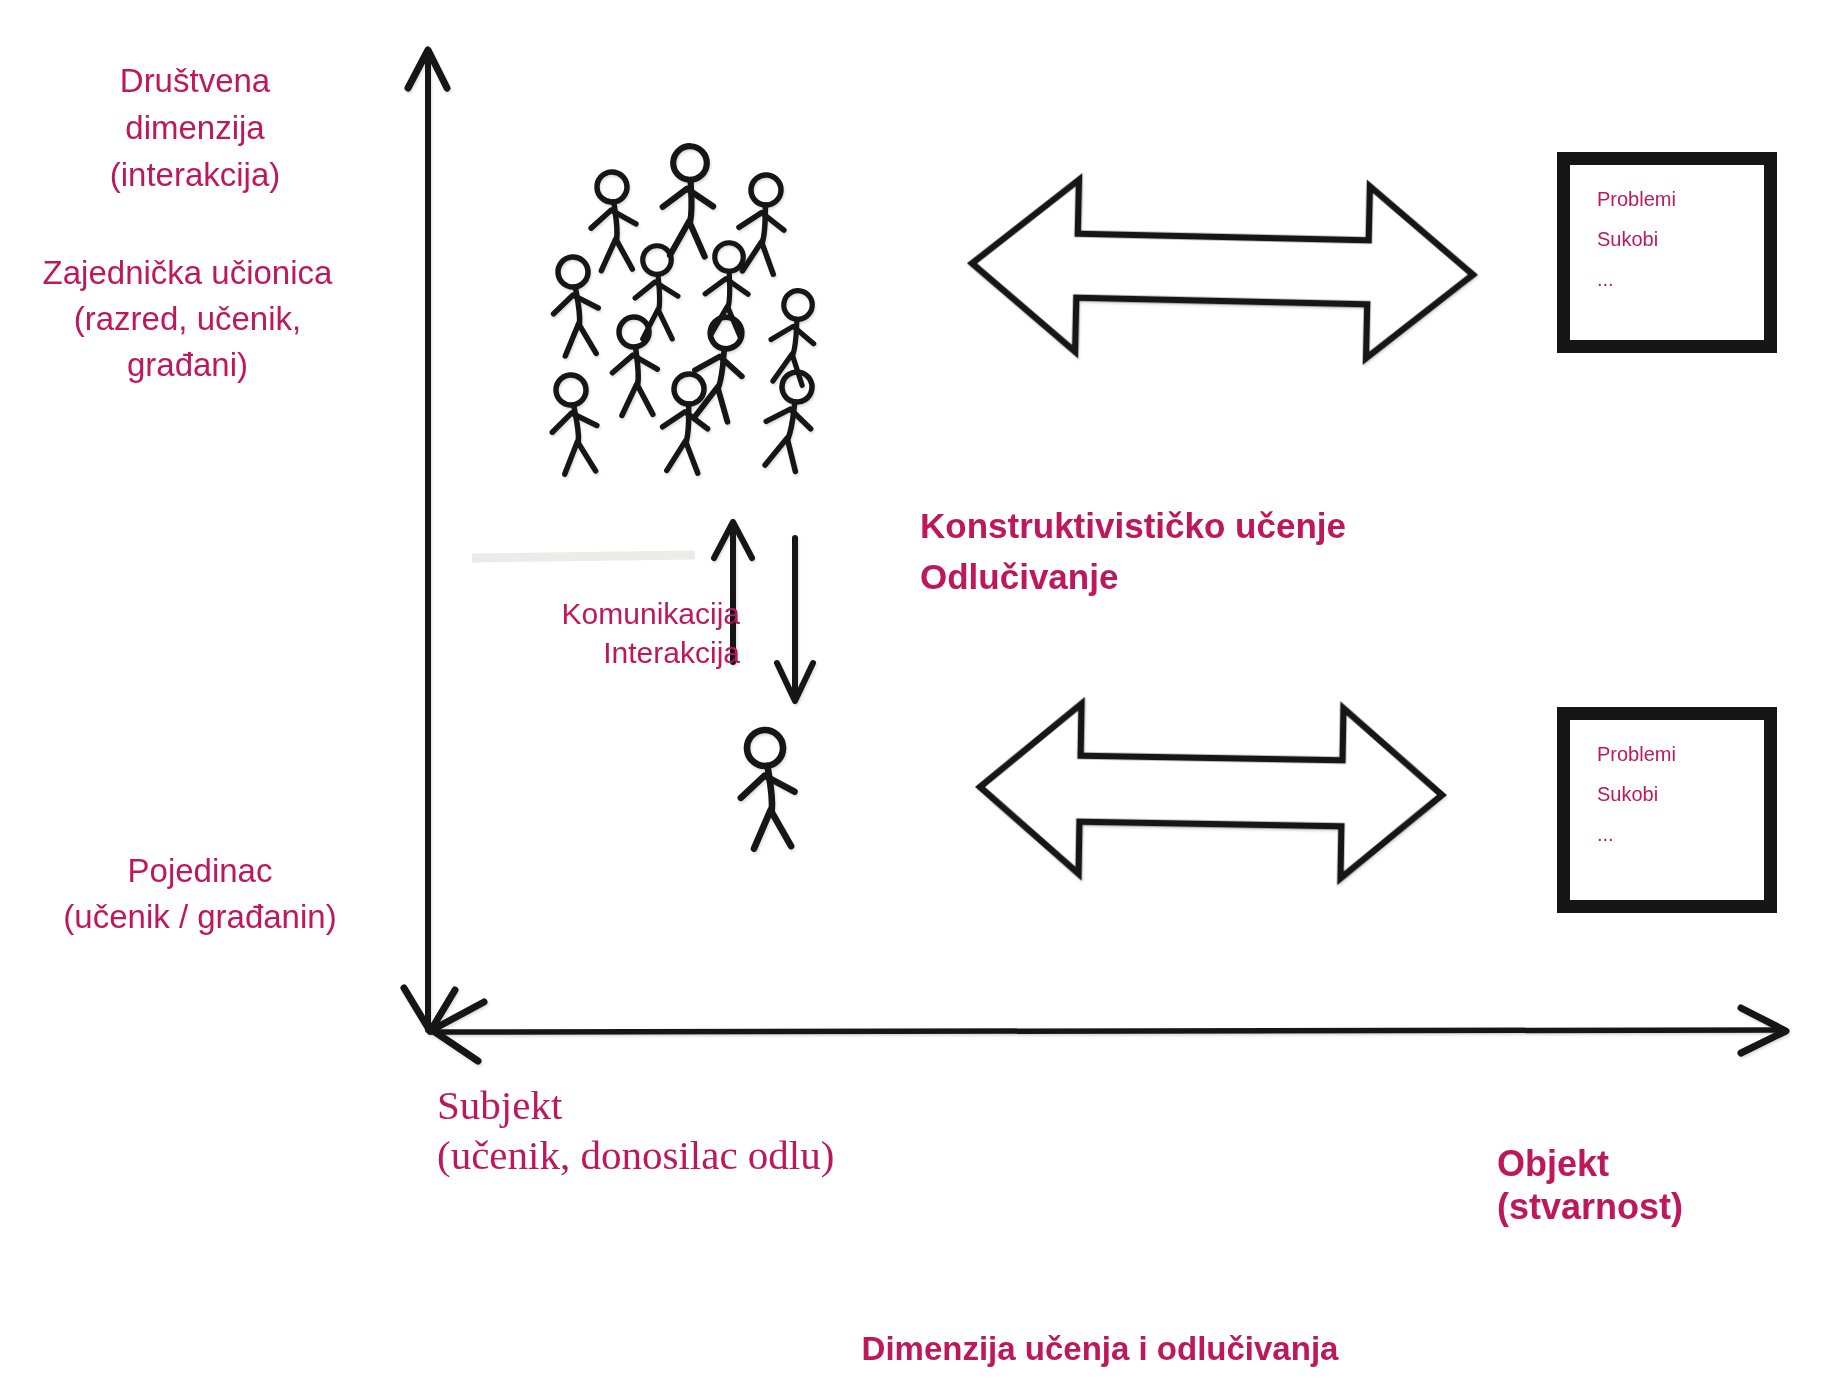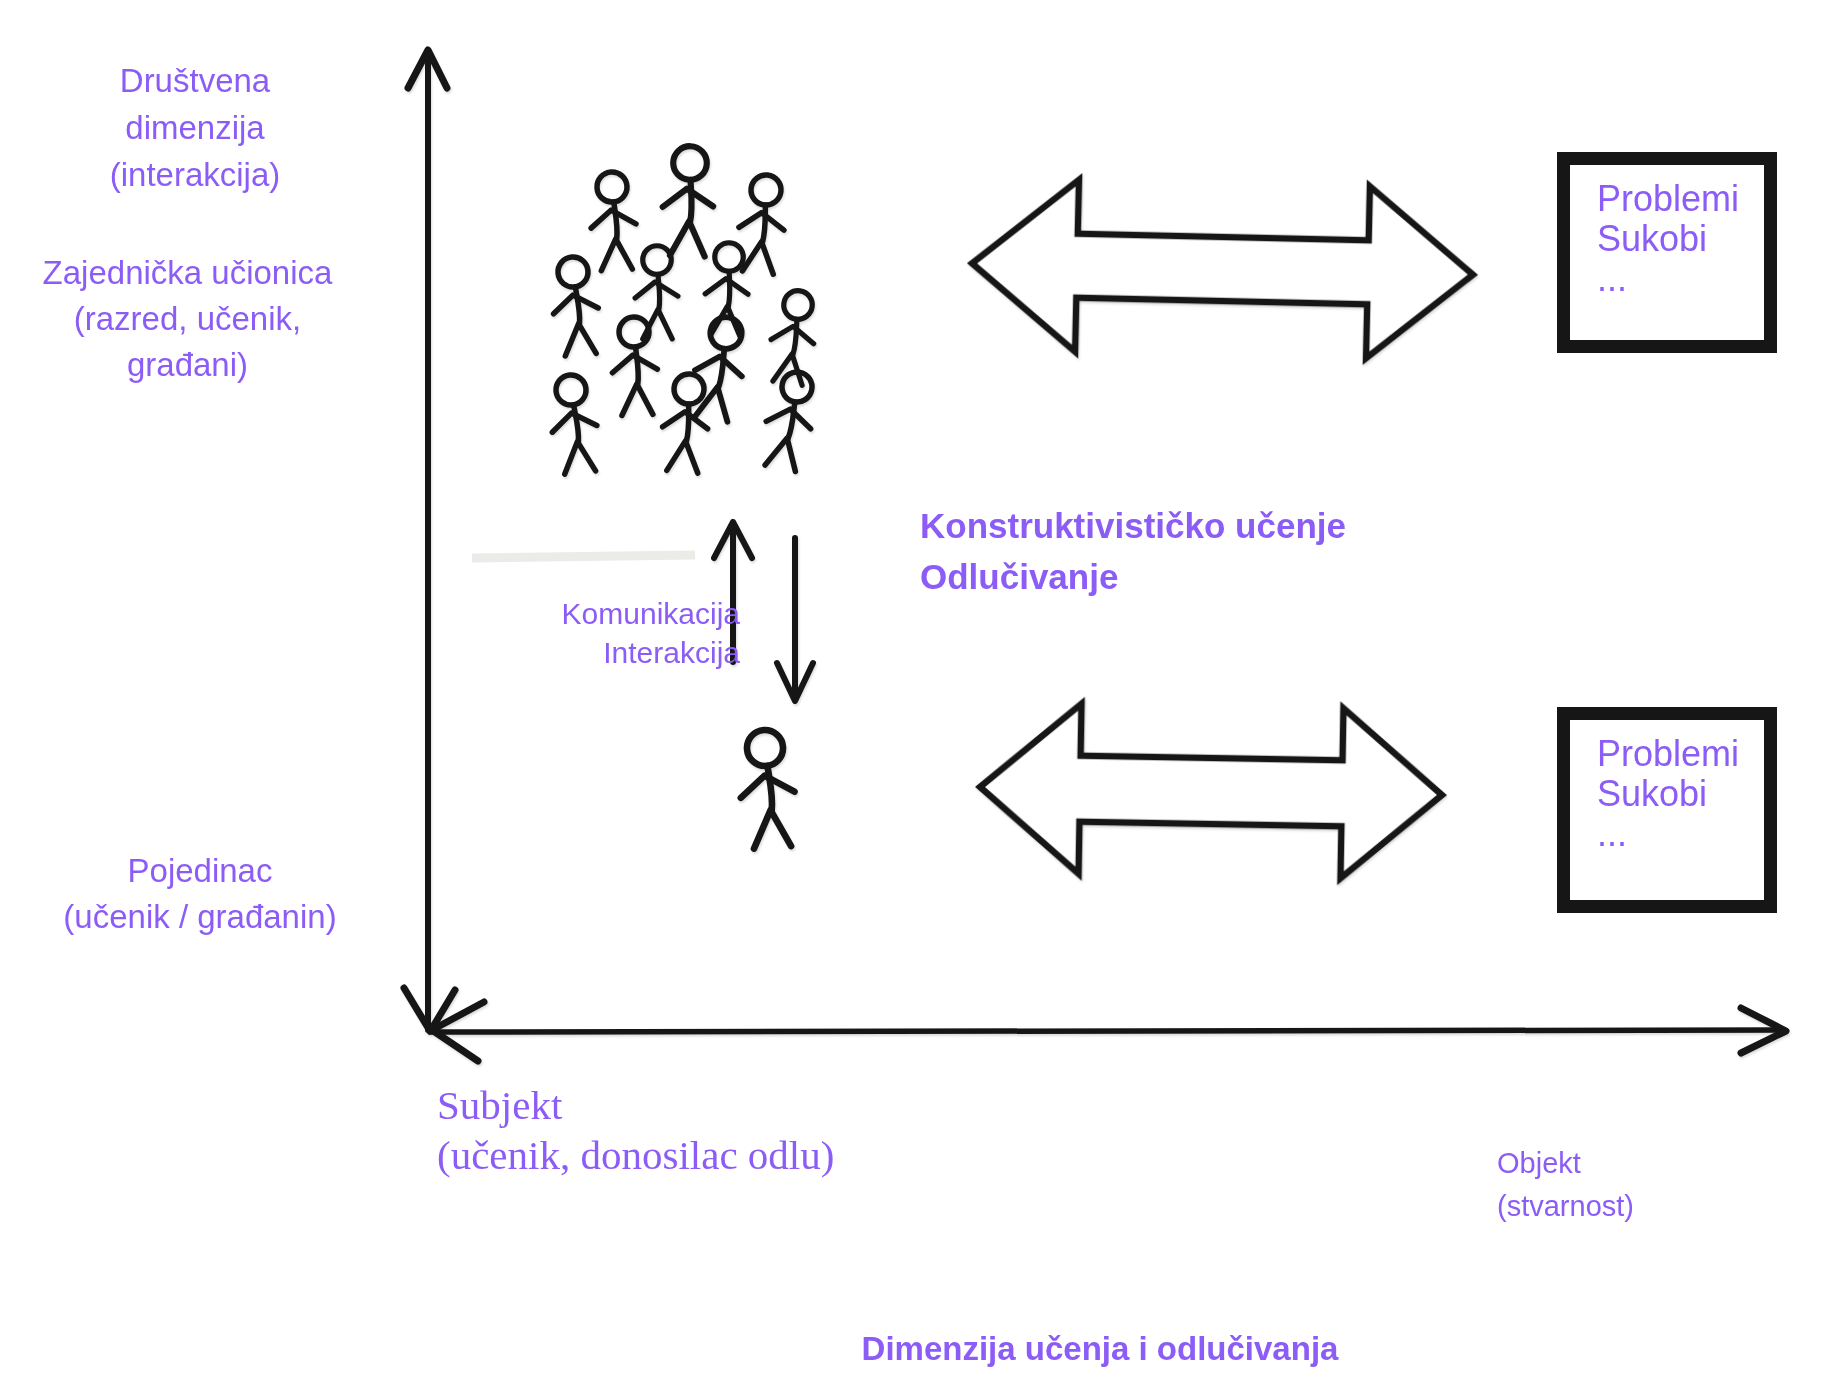--- a/index.html
+++ b/index.html
@@ -6,32 +6,32 @@
   #stage{
     position:relative;
     width:1827px;height:1397px;
     background:#ffffff;
     overflow:hidden;
     font-family:"Liberation Sans",sans-serif;
     color:#161616;
   }
   #lineart{position:absolute;left:0;top:0;}
   .sketch{filter:drop-shadow(1px 2px 1px rgba(0,0,0,0.14));}
-  .lbl{position:absolute;color:#8b5cf6;}
+  .lbl{position:absolute;color:#be185d;}
   .lbl span{display:block;}
   #drustvena{left:30px;top:57px;width:330px;text-align:center;font-size:33px;line-height:47px;}
   #zajednicka{left:5px;top:250px;width:365px;text-align:center;font-size:33px;line-height:46px;}
   #pojedinac{left:20px;top:848px;width:360px;text-align:center;font-size:33px;line-height:46px;}
   #komunikacija{left:430px;top:594px;width:310px;text-align:right;font-size:30px;line-height:39px;}
   #konstrukt{left:920px;top:500px;width:560px;text-align:left;font-size:35px;font-weight:bold;line-height:51px;}
-  .boxtext{width:165px;font-size:36px;line-height:40px;}
+  .boxtext{width:165px;font-size:20px;line-height:40px;}
   #topbox-text{left:1597px;top:179px;}
   #bottombox-text{left:1597px;top:734px;}
   #subjekt{left:437px;top:1080px;width:540px;font-family:"Liberation Serif",serif;font-size:41px;line-height:50px;}
-  #objekt{left:1497px;top:1142px;width:280px;font-size:29px;font-weight:normal;line-height:43px;}
+  #objekt{left:1497px;top:1142px;width:280px;font-size:36px;font-weight:bold;line-height:43px;}
   #dimenzija{left:800px;top:1330px;width:600px;text-align:center;font-size:33px;font-weight:bold;}
 </style>
 </head>
 <body>
 
 <div id="stage">
 
   <svg id="lineart" width="1827" height="1397" viewBox="0 0 1827 1397">
     <defs>
       <g id="stickman" fill="none" stroke="#161616" stroke-width="5.5" stroke-linecap="round" stroke-linejoin="round">

